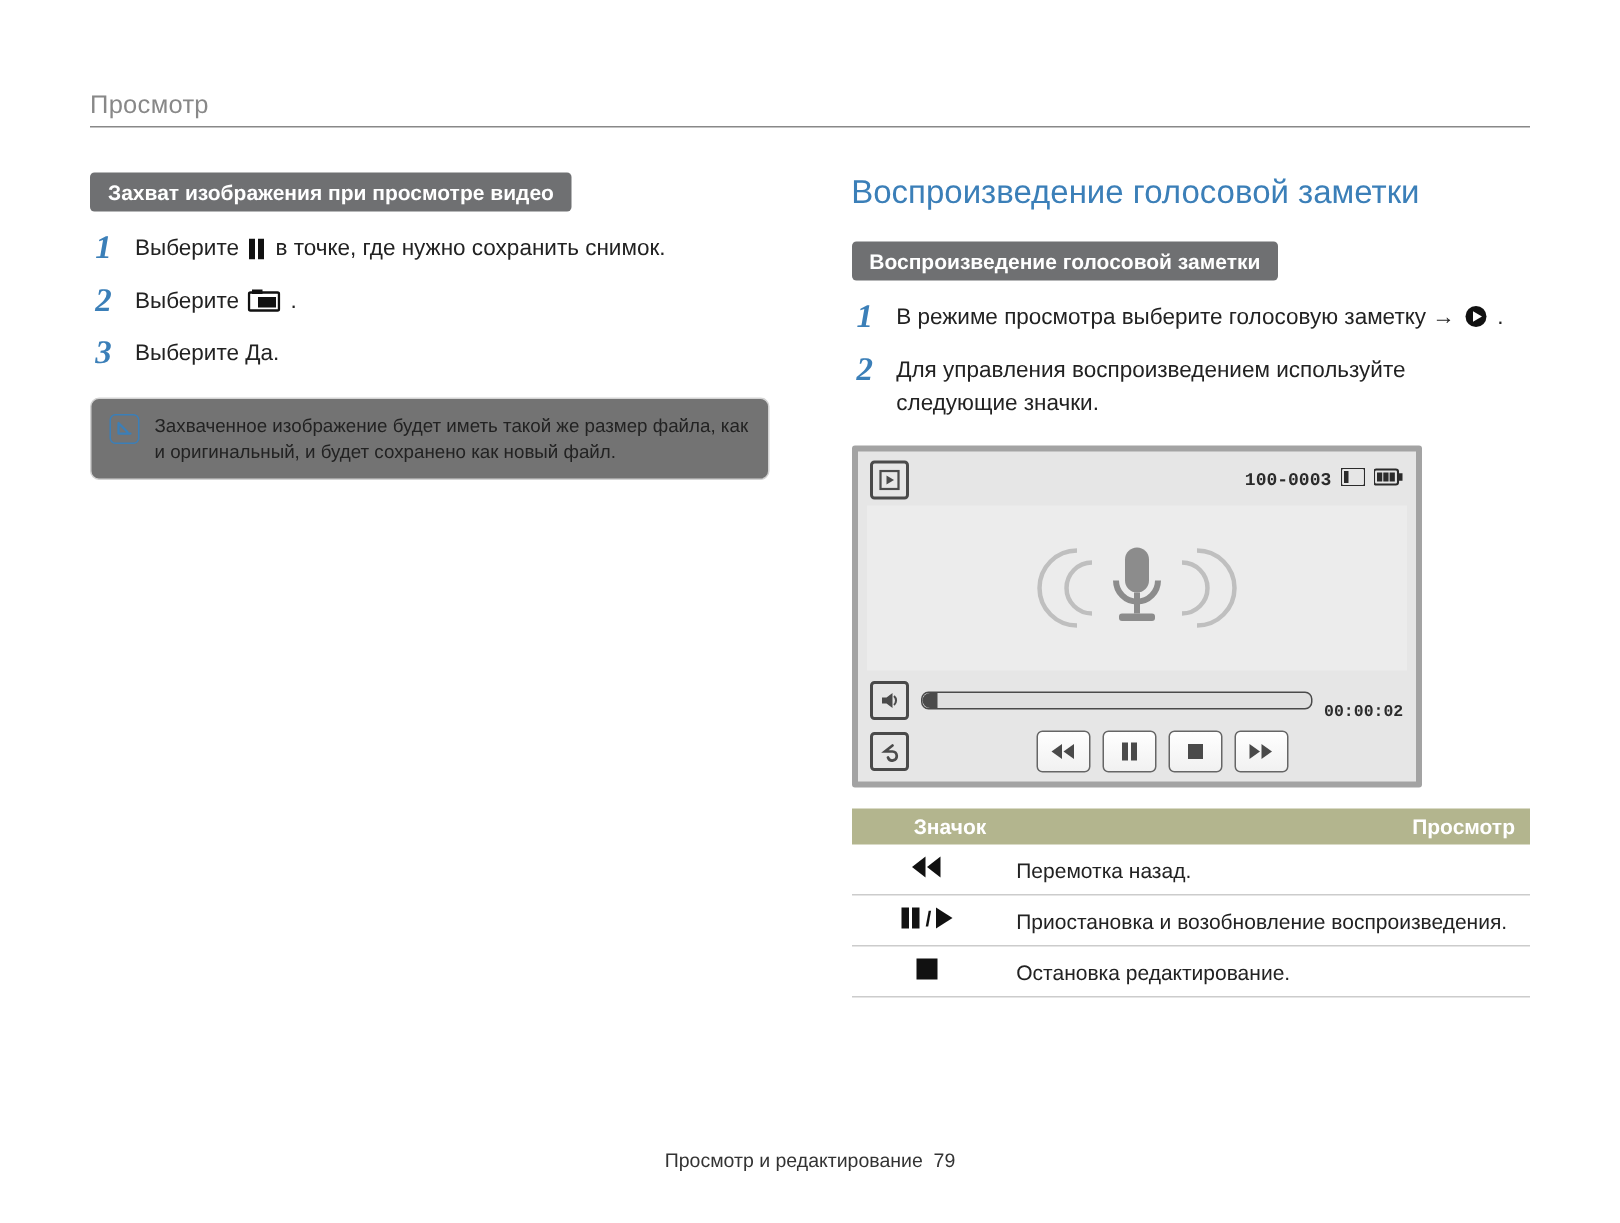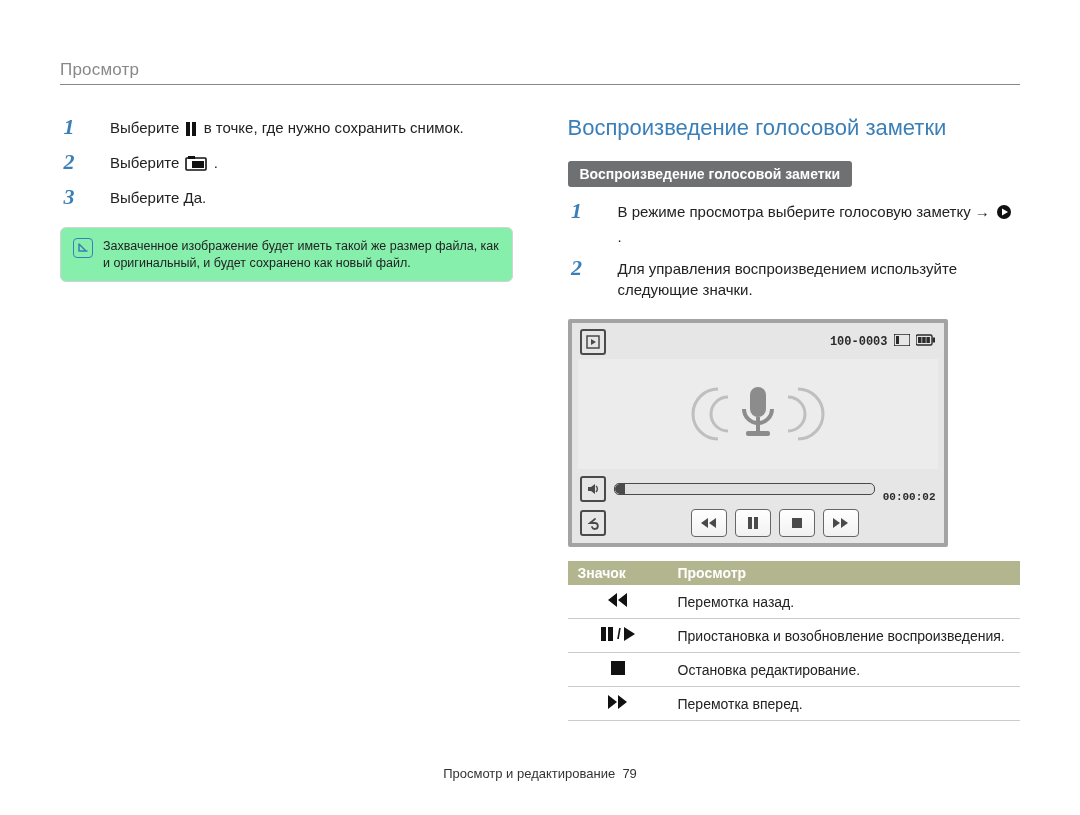--- a/index.html
+++ b/index.html
@@ -59,25 +59,25 @@
   .step-num {
     color: #3b7fb8;
     font-size: 22px;
     font-style: italic;
     font-weight: 600;
     font-family: Georgia, "Times New Roman", serif;
     flex: 0 0 18px;
     text-align: center;
     line-height: 1.1;
   }
-  .step-body { flex: 1; padding-top: 2px; margin-left: 20px; }
+  .step-body { flex: 1; padding-top: 2px; }
 
   .note {
     border: 1px solid #d3d3d3;
-    background: #86efac;
+    background: #737373;
     border-radius: 6px;
     padding: 10px 12px;
     display: flex;
     gap: 10px;
     align-items: flex-start;
     font-size: 12.5px;
     line-height: 1.35;
   }
   .note-icon {
     width: 20px; height: 20px; flex: 0 0 20px;
@@ -151,21 +151,21 @@
   
   table.legend {
     border-collapse: collapse;
     width: 100%;
     font-size: 14px;
   }
   table.legend th {
     background: #b3b58e;
     color: #fff;
     font-weight: bold;
-    text-align: left;
+    text-align: right;
     padding: 4px 10px;
     font-size: 14px;
   }
   table.legend th:first-child { width: 80px; }
   table.legend td {
     border-bottom: 1px solid #ccc;
     padding: 7px 10px;
     vertical-align: middle;
   }
   table.legend td.ic { text-align:center; }
@@ -184,20 +184,21 @@
 
 <div class="page">
 
   <div class="section-title">Просмотр</div>
   <hr class="hr">
 
   <div class="cols">
 
     <div class="col">
 
+      <div class="step-header">Захват изображения при просмотре видео</div>
 
       <ol class="steps">
         <li>
           <span class="step-num">1</span>
           <span class="step-body">
             <span>Выберите </span>
             <span class="inline-icon">
               <svg width="12" height="14" viewBox="0 0 12 14">
                   <rect x="1" y="0" width="4" height="14" fill="#111"></rect>
                   <rect x="7" y="0" width="4" height="14" fill="#111"></rect>
@@ -387,29 +388,20 @@
             <td>Приостановка и возобновление воспроизведения.</td>
           </tr>
           <tr>
             <td class="ic">
               <svg width="16" height="16" viewBox="0 0 16 16">
                   <rect x="1" y="1" width="14" height="14" fill="#111"></rect>
                 </svg>
             </td>
             <td>Остановка редактирование.</td>
           </tr>
-          <tr>
-            <td class="ic">
-              <svg width="22" height="16" viewBox="0 0 22 16">
-                  <polygon points="1,1 1,15 10,8" fill="#111"></polygon>
-                  <polygon points="11,1 11,15 20,8" fill="#111"></polygon>
-                </svg>
-            </td>
-            <td>Перемотка вперед.</td>
-          </tr>
         </tbody>
       </table>
 
     </div>
   </div>
 
   <div class="footer">
     <span>Просмотр и редактирование</span>&nbsp;&nbsp;<span>79</span>
   </div>
 

